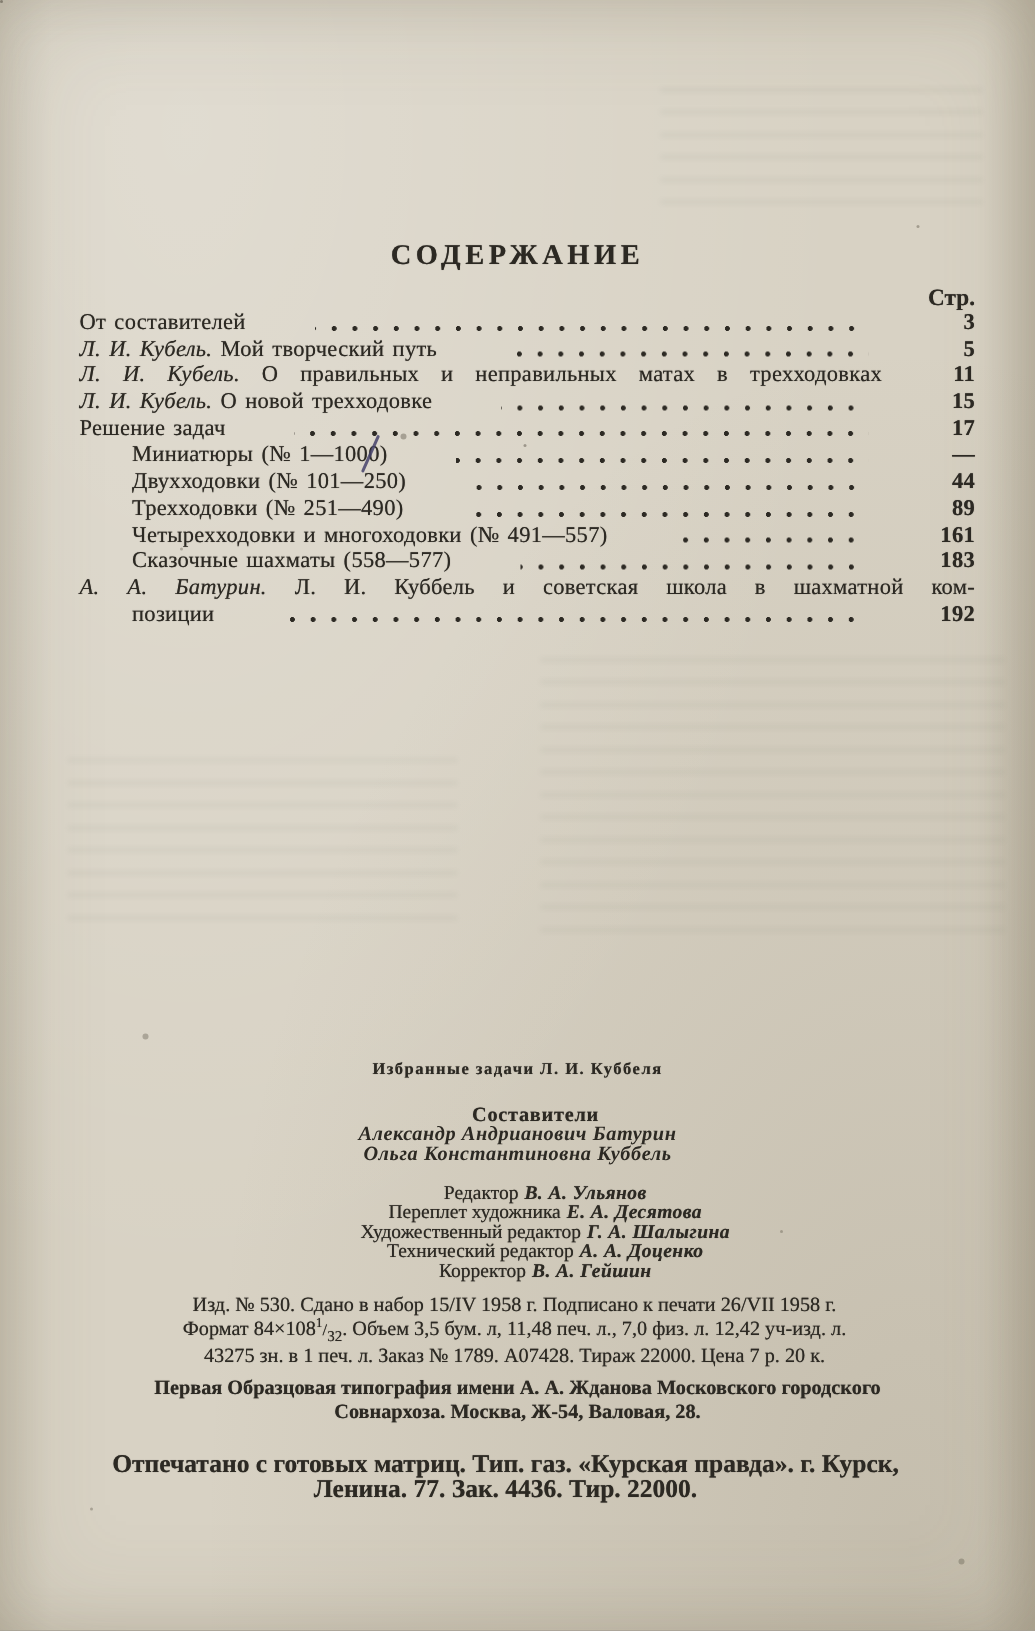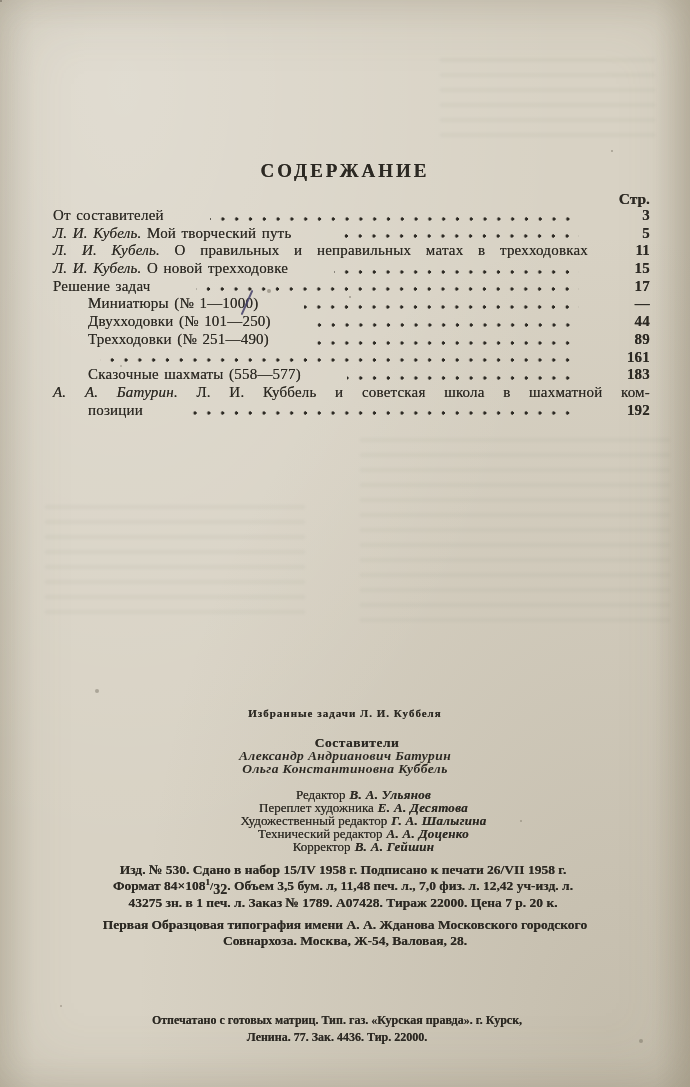--- a/index.html
+++ b/index.html
@@ -63,26 +63,26 @@
     background:#45426b;transform:rotate(24deg);transform-origin:50% 50%;
     border-radius:2px;opacity:0.85;}
 
   .cblock{position:absolute;left:0;right:0;text-align:center;}
   .book-title{top:707px;font-size:11px;font-weight:bold;letter-spacing:1px;}
   .compilers{top:736px;font-size:13.5px;line-height:13.2px;}
   .compilers .hdr{font-weight:600;letter-spacing:0.5px;padding-left:24px;}
   .compilers i{font-weight:600;letter-spacing:0.4px;}
   .staff{top:789px;font-size:13px;line-height:12.9px;padding-left:37px;}
   .staff i{font-weight:600;margin-left:4px;letter-spacing:0.3px;}
-  .imprint{top:862px;left:34px;right:38px;font-size:13.5px;font-weight:bold;line-height:16.3px;}
+  .imprint{top:862px;left:34px;right:38px;font-size:13.5px;font-weight:normal;line-height:16.3px;}
   .imprint sup{font-size:9px;line-height:0;}
-  .imprint sub{font-size:14px;line-height:0;}
+  .imprint sub{font-size:10px;line-height:0;}
   .imprint .frac-slash{font-size:11px;}
   .printing{top:917px;left:50px;right:50px;font-size:13.5px;font-weight:bold;line-height:15.6px;}
-  .printed{top:967px;left:40px;right:56px;font-size:12px;font-weight:bold;line-height:17px;margin-top:45px;}
+  .printed{top:967px;left:40px;right:56px;font-size:17px;font-weight:bold;line-height:17px;}
 </style>
 </head>
 <body>
 
 <div class="page">
 
   <div class="ghost g1"></div>
   <div class="ghost g2"></div>
   <div class="ghost g3"></div>
   <div class="specks"></div>
@@ -133,20 +133,21 @@
       <span class="toc-page ink">44</span>
     </div>
 
     <div class="toc-row indent">
       <span class="toc-label ink"><span>Трехходовки (№ 251—490)</span></span>
       <span class="leader"></span>
       <span class="toc-page ink">89</span>
     </div>
 
     <div class="toc-row indent">
+      <span class="toc-label ink"><span>Четырехходовки и многоходовки (№ 491—557)</span></span>
       <span class="leader"></span>
       <span class="toc-page ink">161</span>
     </div>
 
     <div class="toc-row indent">
       <span class="toc-label ink"><span>Сказочные шахматы (558—577)</span></span>
       <span class="leader"></span>
       <span class="toc-page ink">183</span>
     </div>
 

